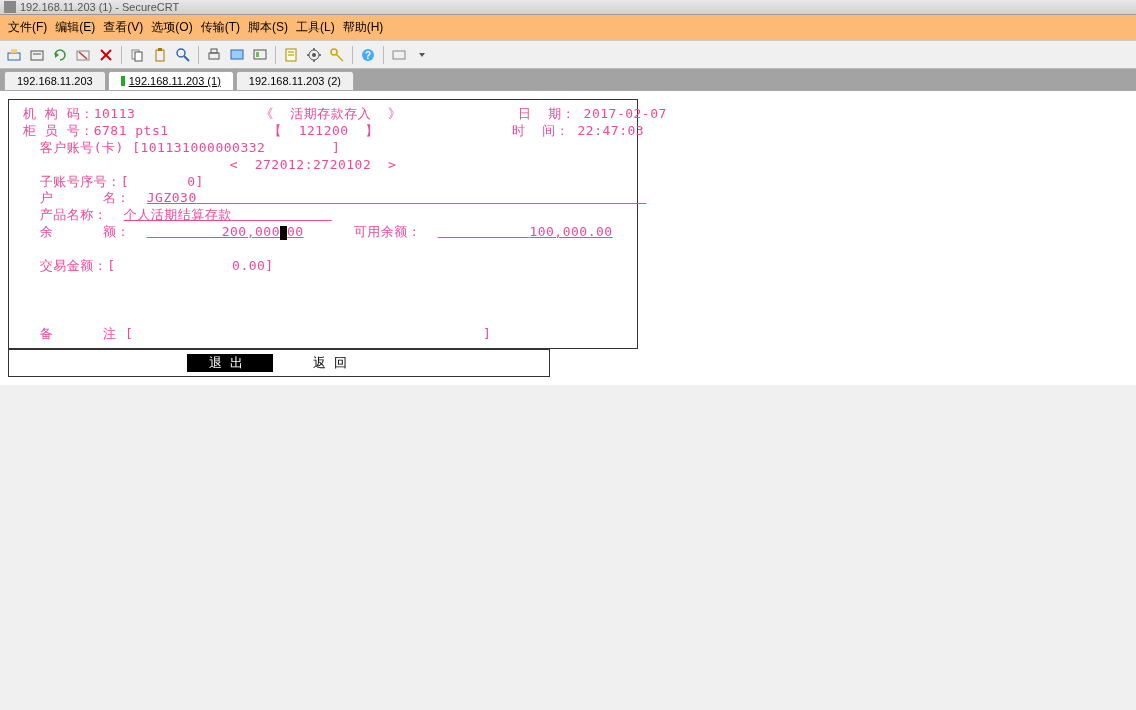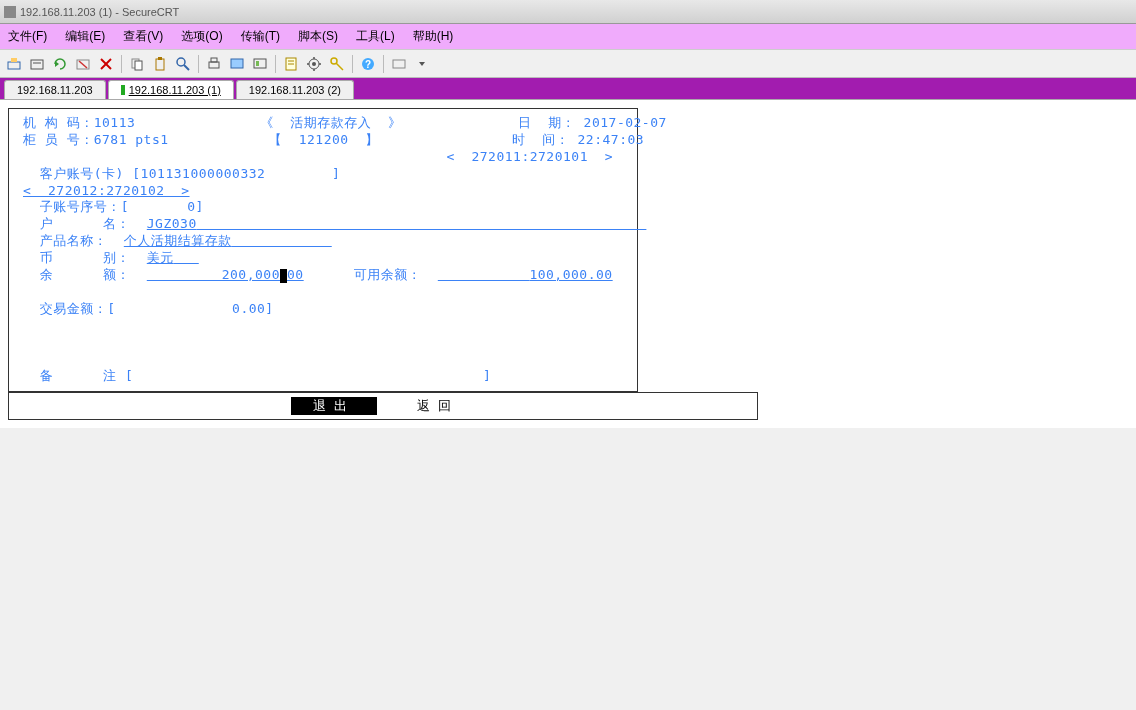--- a/index.html
+++ b/index.html
@@ -13,29 +13,29 @@
     }
     .title-bar {
       background: linear-gradient(#e8e8e8, #d0d0d0);
       border-bottom: 1px solid #999;
       padding: 1px 4px;
       font-size: 11px;
       color: #555;
       display: flex;
       align-items: center;
       gap: 4px;
-      height: 24px;
+      height: 15px;
     }
     .title-bar .icon { width: 12px; height: 12px; background: #888; display:inline-block; }
     .menu-bar {
-      background: #f0abfc;
+      background: #fdba74;
       border-bottom: 1px solid #ccc;
       padding: 4px 8px;
       display: flex;
-      gap: 18px;
+      gap: 8px;
       font-size: 12px;
     }
     .menu-item { cursor: pointer; }
     .toolbar {
       background: #f0f0f0;
       border-bottom: 1px solid #bbb;
       padding: 3px 4px;
       display: flex;
       gap: 3px;
       align-items: center;
@@ -46,21 +46,21 @@
       height: 20px;
       display: flex;
       align-items: center;
       justify-content: center;
       cursor: pointer;
       border-radius: 2px;
     }
     .tool-sep { width: 1px; height: 18px; background: #bbb; margin: 0 2px; }
     .tab-bar {
       display: flex;
-      background: #a21caf;
+      background: #a3a3a3;
       border-bottom: 1px solid #aaa;
       padding-top: 2px;
       padding-left: 4px;
       height: 22px;
     }
     .tab {
       padding: 2px 12px;
       background: #f0f0f0;
       border: 1px solid #aaa;
       border-bottom: none;
@@ -78,38 +78,38 @@
     .terminal-area {
       background: #fff;
       padding: 8px;
     }
     .form-box {
       border: 1px solid #333;
       width: 630px;
       font-family: "SimSun", "NSimSun", monospace;
       font-size: 13px;
       line-height: 1.3;
-      color: #3b82f6;
+      color: #ec4899;
       background: #fff;
     }
     .form-content { padding: 6px 14px; }
     .row { white-space: pre; letter-spacing: 0.5px; }
     .underline { text-decoration: underline; }
     .cursor {
       background: #000;
       color: #fff;
       display: inline-block;
       width: 7px;
       height: 14px;
       vertical-align: middle;
     }
     .footer-box {
       border: 1px solid #333;
       border-top: 1px solid #333;
-      width: 750px;
+      width: 542px;
       padding: 4px 8px;
       text-align: center;
       font-family: "SimSun", monospace;
       font-size: 13px;
       background: #fff;
     }
     .btn-exit {
       background: #000;
       color: #fff;
       padding: 0 22px;
@@ -266,27 +266,25 @@
   <div class="tab">
     <span>192.168.11.203 (2)</span>
   </div>
 </div>
 
 <div class="terminal-area">
   <div class="form-box">
     <div class="form-content">
       <div class="row"><span>机 构 码：</span><span>10113</span>               <span>《  活期存款存入  》</span>              <span>日  期：</span> <span>2017-02-07</span></div>
       <div class="row"><span>柜 员 号：</span><span>6781 pts1</span>            <span>【  121200  】</span>                <span>时  间：</span> <span>22:47:03</span></div>
-      <div class="row" style="text-align:right; padding-right:10px;"><span>&lt;  272011:2720101  &gt;</span></div>
       <div class="row">  <span>客户账号(卡) </span><span>[101131000000332        ]</span></div>
-      <div class="row" style="text-align:left; padding-right:20px;text-decoration:underline;"><span>&lt;  272012:2720102  &gt;</span></div>
+      <div class="row" style="text-align:center; padding-right:20px;"><span>&lt;  272012:2720102  &gt;</span></div>
       <div class="row">  <span>子账号序号：</span><span>[       0]</span></div>
       <div class="row">  <span>户      名：</span>  <span class="underline">JGZ030</span><span class="underline">                                                      </span></div>
       <div class="row">  <span>产品名称：</span>  <span class="underline">个人活期结算存款</span><span class="underline">            </span></div>
-      <div class="row">  <span>币      别：</span>  <span class="underline">美元</span><span class="underline">   </span></div>
       <div class="row">  <span>余      额：</span>  <span class="underline">         200,000</span><span class="cursor"></span><span class="underline">00</span>      <span>可用余额：</span>  <span class="underline">           </span><span class="underline">100,000.00</span></div>
       <div class="row">&nbsp;</div>
       <div class="row">  <span>交易金额：</span><span>[              0.00]</span></div>
       <div class="row">&nbsp;</div>
       <div class="row">&nbsp;</div>
       <div class="row">&nbsp;</div>
       <div class="row">  <span>备      注</span> <span>[                                          ]</span></div>
     </div>
   </div>
   <div class="footer-box">

